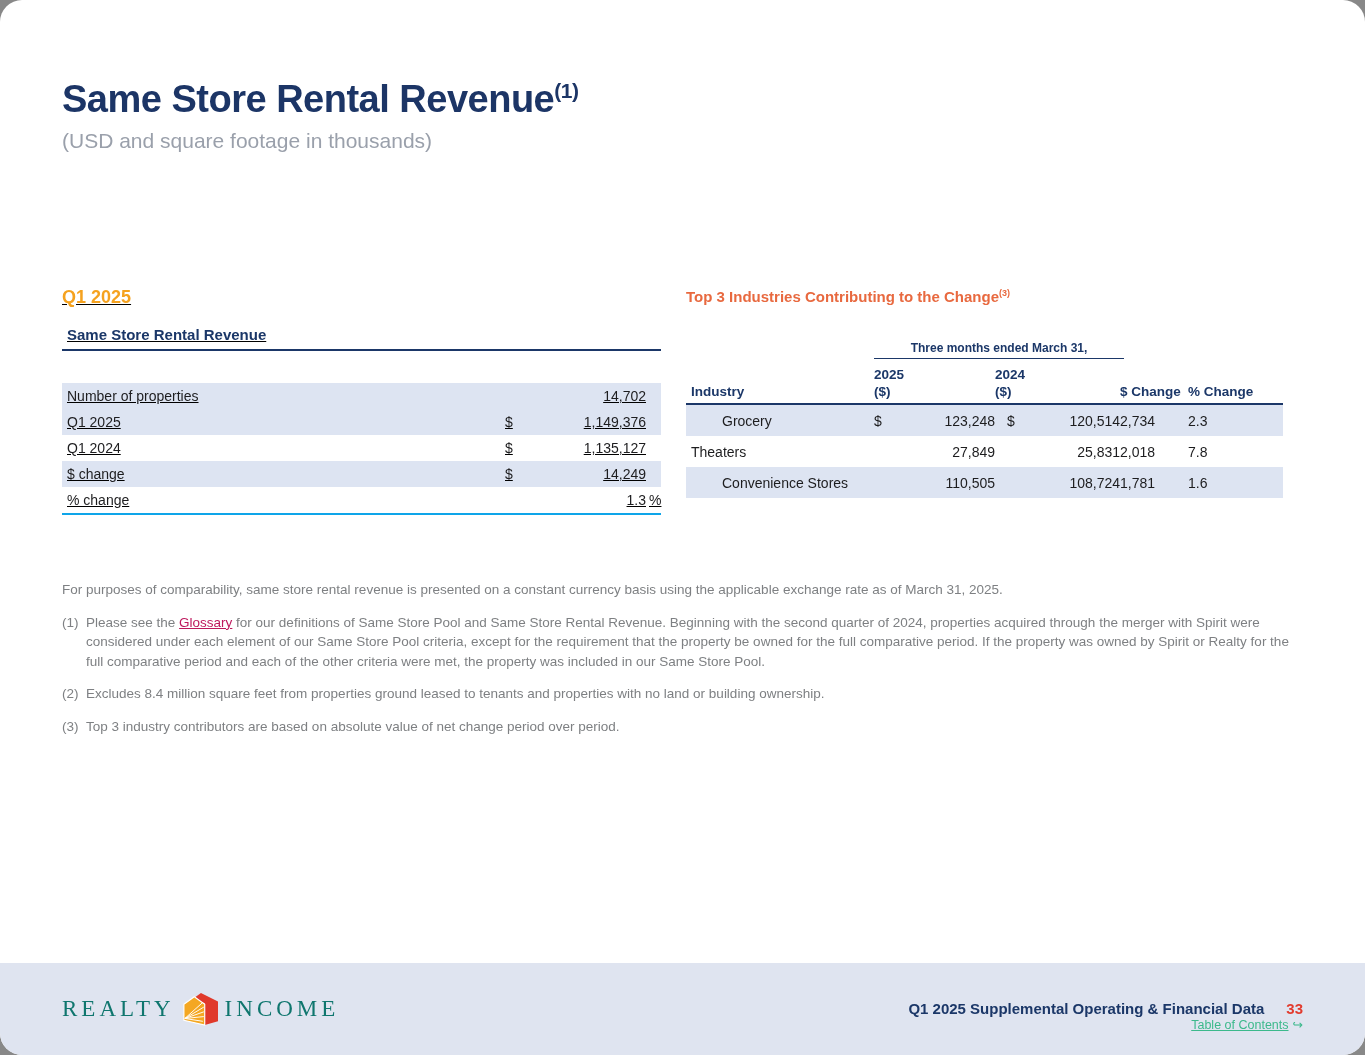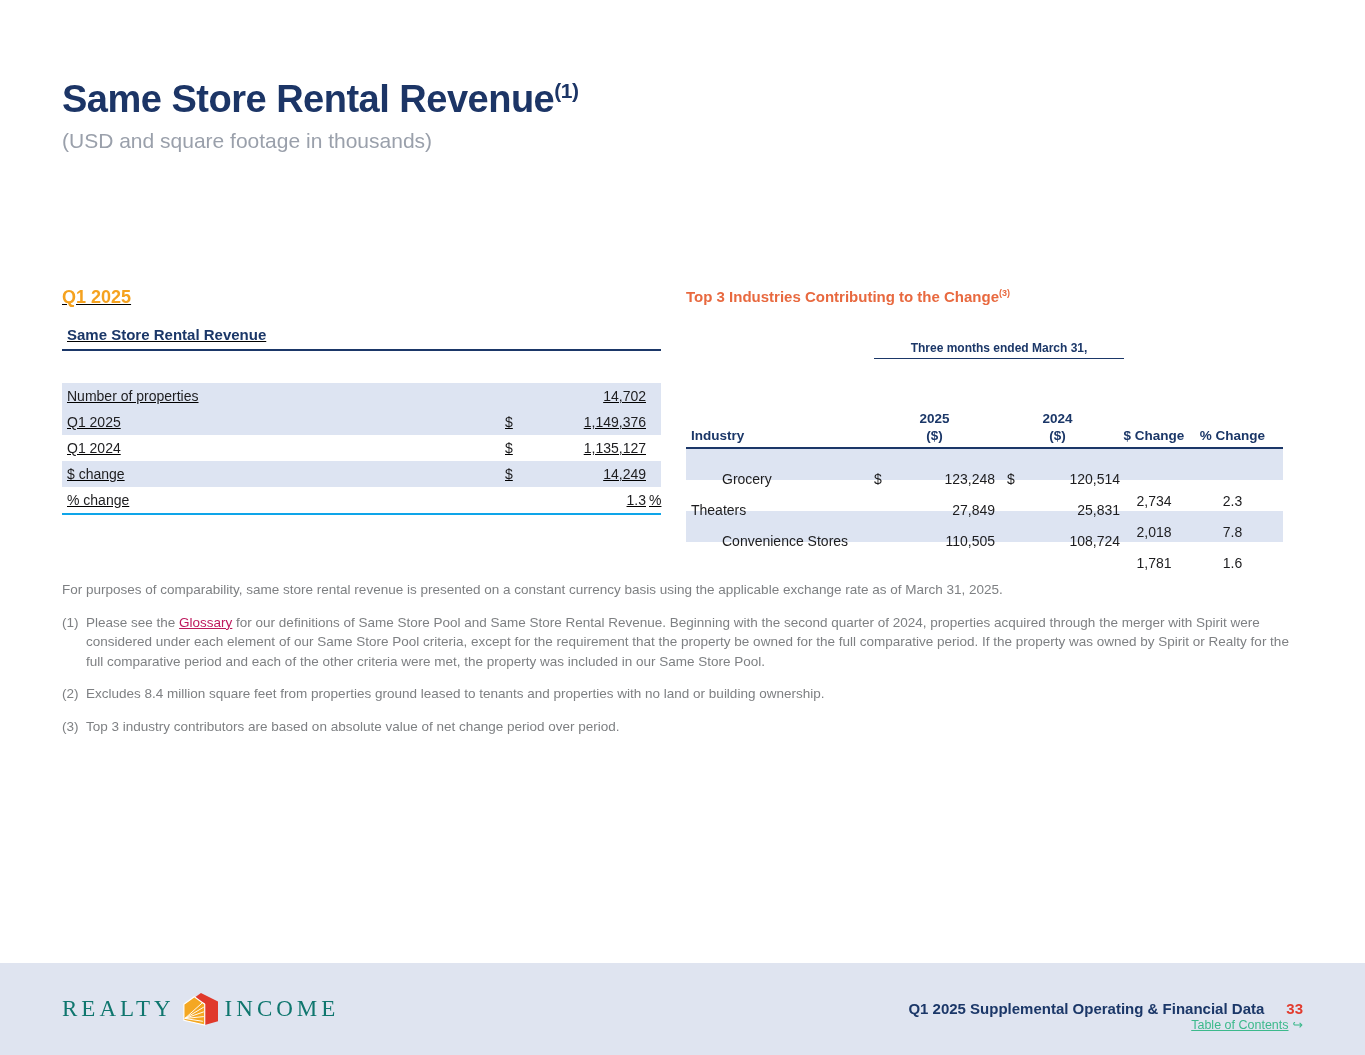--- a/index.html
+++ b/index.html
@@ -1,19 +1,19 @@
 <!DOCTYPE html>
 <html><head>
 <meta charset="utf-8">
 <style>
   * { margin:0; padding:0; box-sizing:border-box; }
   html,body { background:#888; }
   .page {
     position:relative; width:1365px; height:1055px; background:#ffffff;
-    font-family:"Liberation Sans", sans-serif; overflow:hidden; margin:0 auto;
+    font-family:"Liberation Sans", sans-serif; overflow:hidden; margin:0 auto;border-radius:22px;
   }
 
   
   .title-block { position:absolute; left:62px; top:78px; }
   .page-title { font-size:38px; font-weight:700; color:#1c3566; letter-spacing:-0.5px; line-height:1.15; }
   .page-title sup { font-size:21px; font-weight:700; vertical-align:super; line-height:0; }
   .page-subtitle { font-size:21px; color:#9aa0ab; margin-top:7px; font-weight:400; }
 
   
   .left-panel { position:absolute; left:62px; top:287px; width:599px;text-decoration:underline; }
@@ -29,21 +29,21 @@
   
   .right-panel { position:absolute; left:686px; top:288px; width:597px; }
   .heading-coral { color:#E8693F; font-size:15px; font-weight:700; margin-bottom:36px; }
   .heading-coral sup { font-size:9px; vertical-align:super; line-height:0; }
   .rhead { border-bottom:2.5px solid #1b3768; }
   .rhead-span-wrap { position:relative; height:21px; }
   .rhead-span { position:absolute; left:188px; width:250px; text-align:center; font-size:12px; font-weight:700; color:#1b3768; border-bottom:1.5px solid #1b3768; padding-bottom:3px; }
   .rgrid { display:grid; grid-template-columns:1fr 121px 125px 68px 89px; padding:0 6px 0 5px; }
   .rhead-cols { align-items:end; padding-top:4px; padding-bottom:3px; }
   .rhead-cols .hcell { font-size:13.5px; font-weight:700; color:#1b3768; line-height:17px; }
-  .right { text-align:center;margin-top:44px; }
+  .right { text-align:left; }
   .rrow { height:31px; align-items:center; font-size:14px; color:#1d1d1f; }
   .rrow.striped { background:#dde4f2;padding-left:36px; }
   .cell-money { display:flex; justify-content:space-between; }
   .cell-money.pad { padding-left:12px; }
 
   
   .notes { position:absolute; left:62px; top:580px; width:1243px; font-size:13.5px; color:#7e8083; line-height:19.5px; }
   .fnote { display:grid; grid-template-columns:24px 1fr; margin-top:13px; }
   .fnote:first-of-type { margin-top:18px; }
   .glossary-link { color:#be185d; text-decoration:underline; cursor:pointer; }

